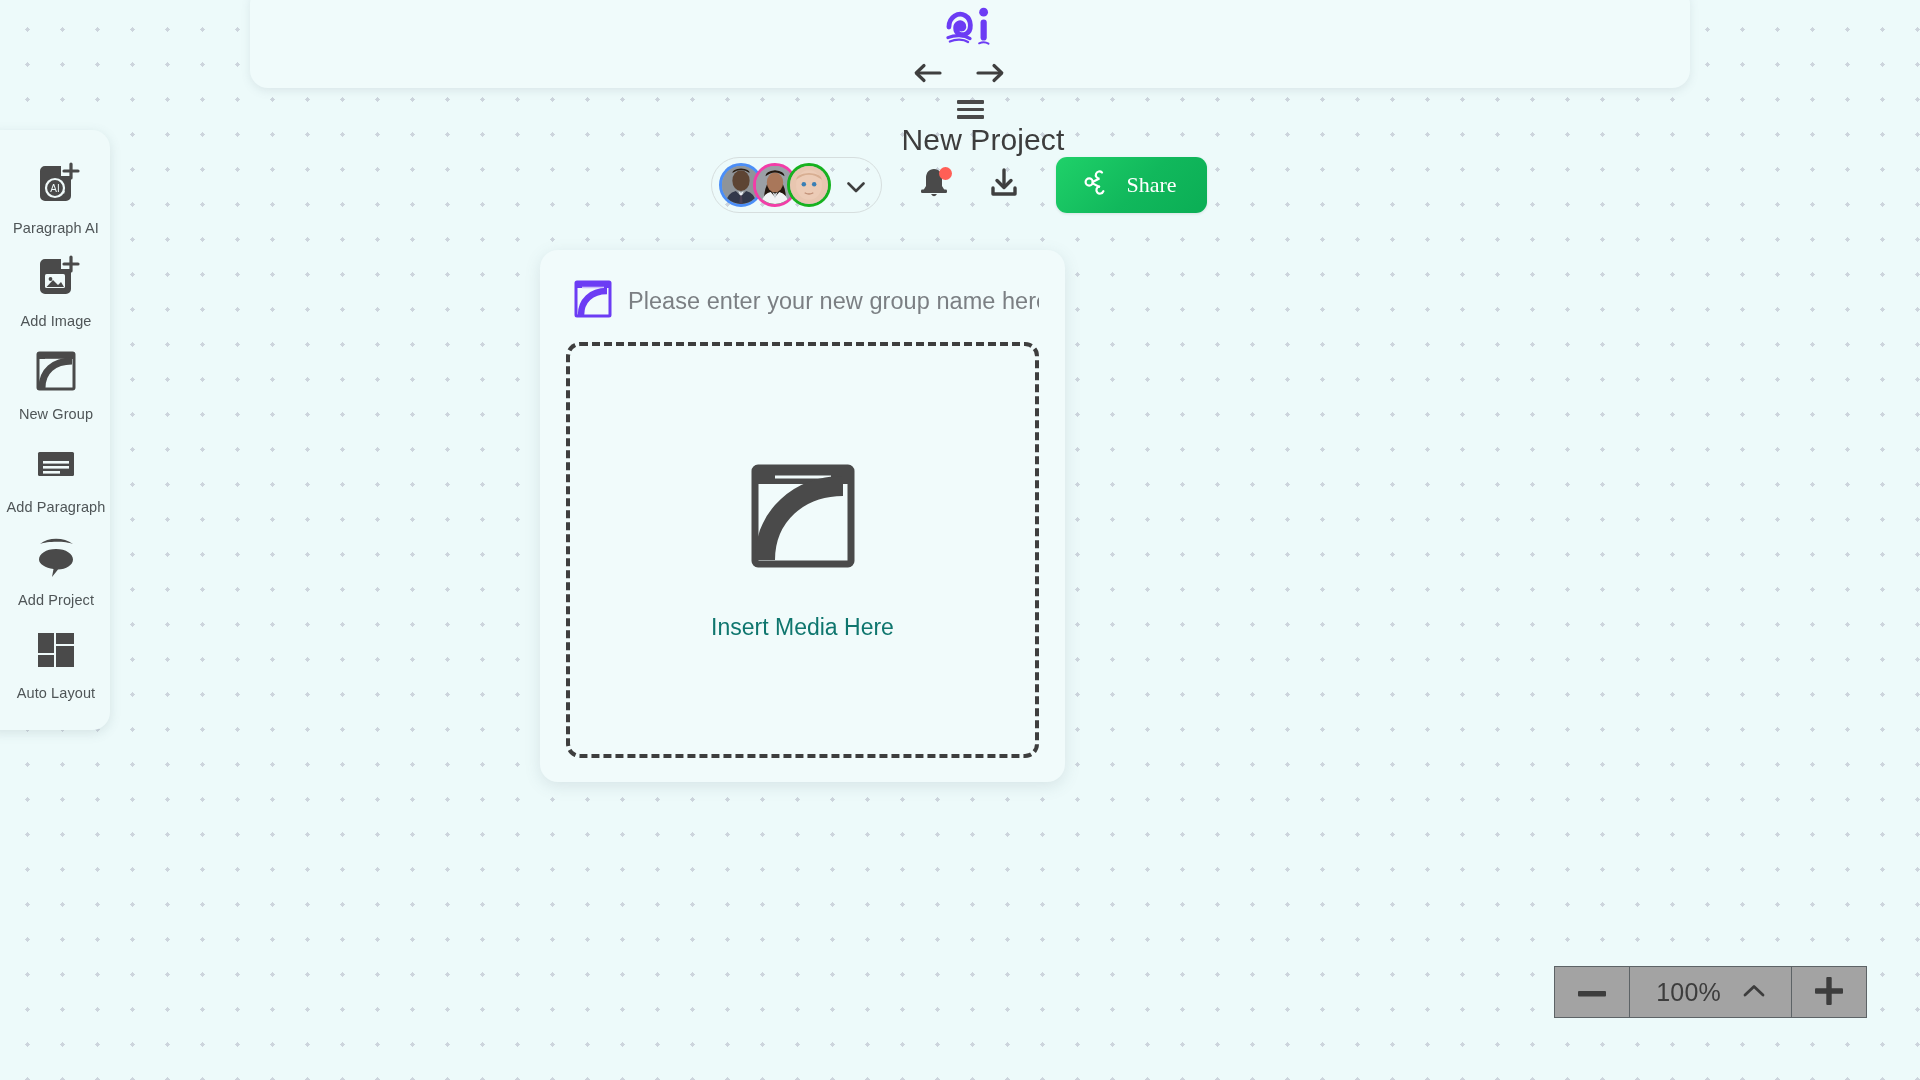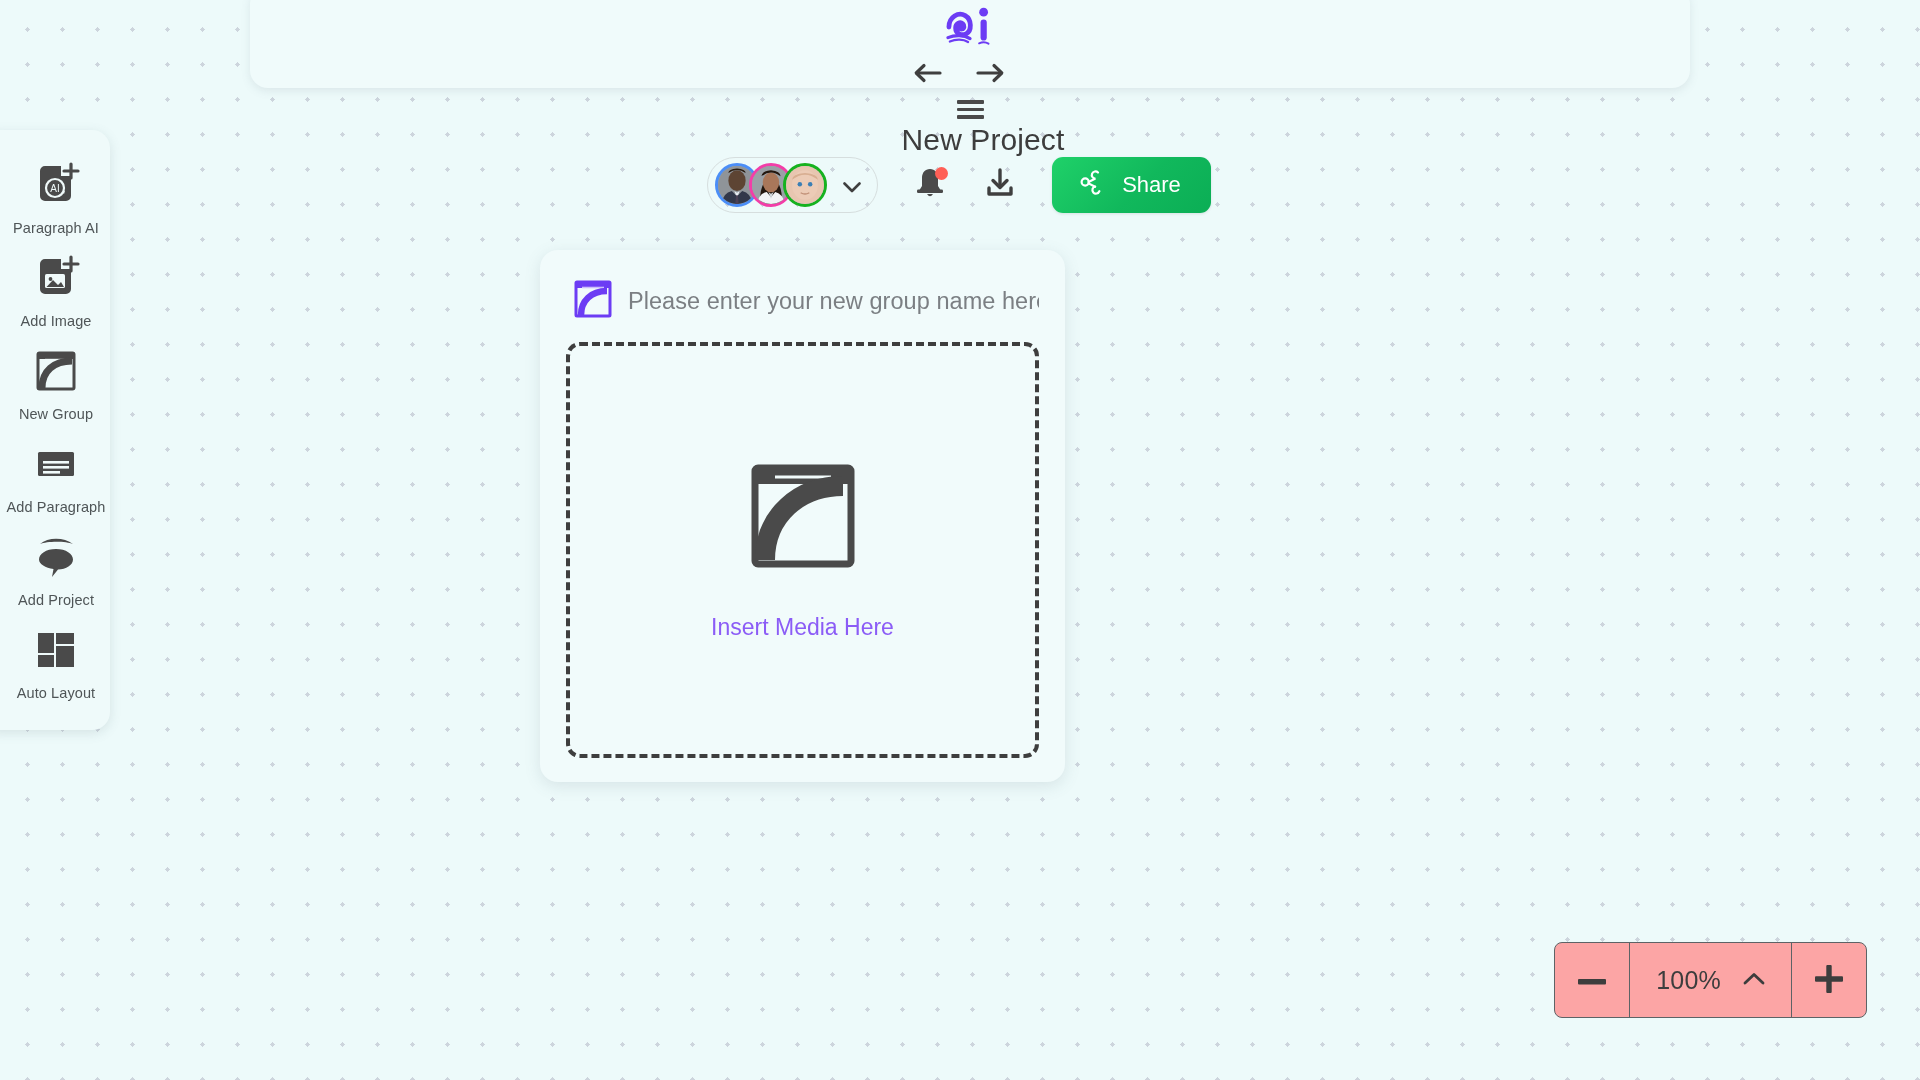--- a/index.html
+++ b/index.html
@@ -183,21 +183,21 @@
     display: flex;
     align-items: center;
     gap: 16px;
     height: 56px;
     padding: 0 30px 0 26px;
     border-radius: 11px;
     border: none;
     background: linear-gradient(135deg, #1fd169 0%, #11b85c 55%, #0bae55 100%);
     color: #ffffff;
     font-size: 22px;
-    font-family: Liberation Sans, sans-serif;
+    font-family: Liberation Serif, serif;
     cursor: pointer;
     box-shadow: 0 1px 3px rgba(0,0,0,0.10);
   }
 
   
   .toolbar {
     position: absolute;
     left: -18px;
     top: 130px;
     width: 128px;
@@ -278,34 +278,34 @@
     display: flex;
     flex-direction: column;
     align-items: center;
     justify-content: center;
     cursor: pointer;
   }
 
   .dz-label {
     margin-top: 38px;
     font-size: 23px;
-    color: #8b5cf6;
+    color: #0f766e;
   }
 
   
   .zoomctl {
     position: absolute;
     right: 53px;
     bottom: 62px;
-    height: 76px;
+    height: 52px;
     display: flex;
     align-items: stretch;
-    background: #fca5a5;
+    background: #a3a3a3;
     border: 1px solid #5d6366;
-    border-radius: 8px;
+    border-radius: 0;
     overflow: hidden;
   }
 
   .z-btn {
     width: 74px;
     display: flex;
     align-items: center;
     justify-content: center;
     background: transparent;
     border: none;

